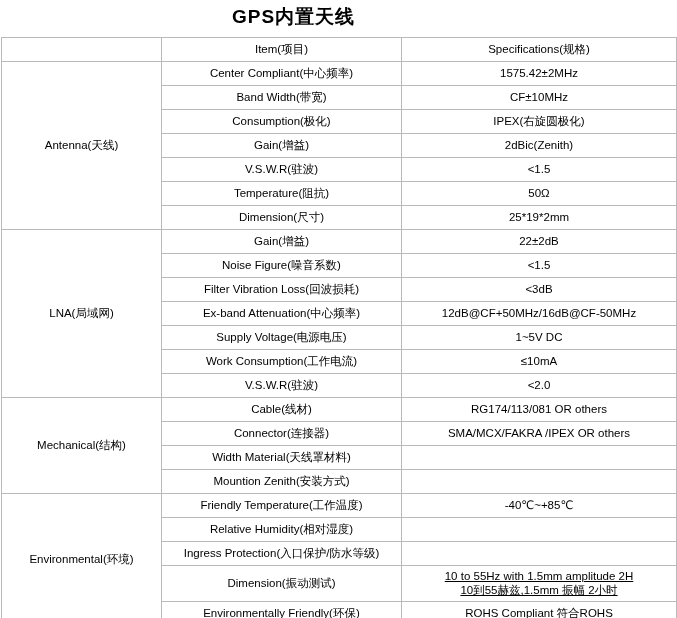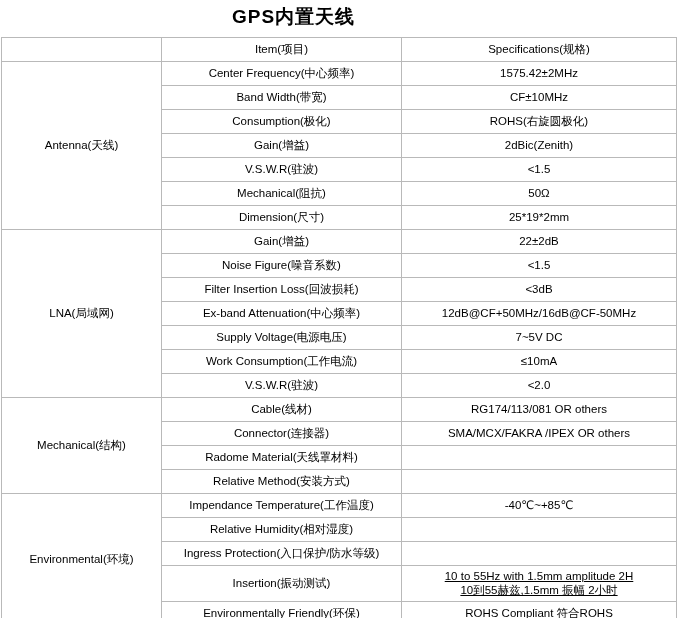--- a/index.html
+++ b/index.html
@@ -89,111 +89,111 @@
     </colgroup>
     <tbody>
       <tr>
         <td class="empty-head"></td>
         <td class="hdr-item">Item(项目)</td>
         <td class="hdr-spec">Specifications(规格)</td>
       </tr>
 
       <tr>
         <td class="group" rowspan="7">Antenna(天线)</td>
-        <td class="item">Center Frequency(中心频率)</td>
+        <td class="item">Center Compliant(中心频率)</td>
         <td class="spec">1575.42±2MHz</td>
       </tr>
       <tr>
         <td class="item">Band Width(带宽)</td>
         <td class="spec">CF±10MHz</td>
       </tr>
       <tr>
         <td class="item">Consumption(极化)</td>
-        <td class="spec">ROHS(右旋圆极化)</td>
+        <td class="spec">IPEX(右旋圆极化)</td>
       </tr>
       <tr>
         <td class="item">Gain(增益)</td>
         <td class="spec">2dBic(Zenith)</td>
       </tr>
       <tr>
         <td class="item">V.S.W.R(驻波)</td>
         <td class="spec">&lt;1.5</td>
       </tr>
       <tr>
-        <td class="item">Mechanical(阻抗)</td>
+        <td class="item">Temperature(阻抗)</td>
         <td class="spec">50Ω</td>
       </tr>
       <tr>
         <td class="item">Dimension(尺寸)</td>
         <td class="spec">25*19*2mm</td>
       </tr>
 
       <tr>
         <td class="group" rowspan="7">LNA(局域网)</td>
         <td class="item">Gain(增益)</td>
         <td class="spec">22±2dB</td>
       </tr>
       <tr>
         <td class="item">Noise Figure(噪音系数)</td>
         <td class="spec">&lt;1.5</td>
       </tr>
       <tr>
-        <td class="item">Filter Insertion Loss(回波损耗)</td>
+        <td class="item">Filter Vibration Loss(回波损耗)</td>
         <td class="spec">&lt;3dB</td>
       </tr>
       <tr>
         <td class="item">Ex-band Attenuation(中心频率)</td>
         <td class="spec">12dB@CF+50MHz/16dB@CF-50MHz</td>
       </tr>
       <tr>
         <td class="item">Supply Voltage(电源电压)</td>
-        <td class="spec">7~5V DC</td>
+        <td class="spec">1~5V DC</td>
       </tr>
       <tr>
         <td class="item">Work  Consumption(工作电流)</td>
         <td class="spec">≤10mA</td>
       </tr>
       <tr>
         <td class="item">V.S.W.R(驻波)</td>
         <td class="spec">&lt;2.0</td>
       </tr>
 
       <tr>
         <td class="group" rowspan="4">Mechanical(结构)</td>
         <td class="item">Cable(线材)</td>
         <td class="spec">RG174/113/081  OR others</td>
       </tr>
       <tr>
         <td class="item">Connector(连接器)</td>
         <td class="spec">SMA/MCX/FAKRA /IPEX  OR others</td>
       </tr>
       <tr>
-        <td class="item">Radome Material(天线罩材料)</td>
-        <td class="spec"></td>
-      </tr>
-      <tr>
-        <td class="item">Relative Method(安装方式)</td>
+        <td class="item">Width Material(天线罩材料)</td>
+        <td class="spec"></td>
+      </tr>
+      <tr>
+        <td class="item">Mountion Zenith(安装方式)</td>
         <td class="spec"></td>
       </tr>
 
       <tr>
         <td class="group" rowspan="5">Environmental(环境)</td>
-        <td class="item">Impendance Temperature(工作温度)</td>
+        <td class="item">Friendly Temperature(工作温度)</td>
         <td class="spec">-40℃~+85℃</td>
       </tr>
       <tr>
         <td class="item">Relative Humidity(相对湿度)</td>
         <td class="spec"></td>
       </tr>
       <tr>
         <td class="item">Ingress Protection(入口保护/防水等级)</td>
         <td class="spec"></td>
       </tr>
       <tr>
-        <td class="item">Insertion(振动测试)</td>
+        <td class="item">Dimension(振动测试)</td>
         <td class="spec multiline">
           <span class="ml-line">10 to 55Hz with 1.5mm amplitude 2H</span>
           <span class="ml-line">10到55赫兹,1.5mm 振幅 2小时</span>
         </td>
       </tr>
       <tr>
         <td class="item">Environmentally Friendly(环保)</td>
         <td class="spec">ROHS Compliant 符合ROHS</td>
       </tr>
     </tbody>

